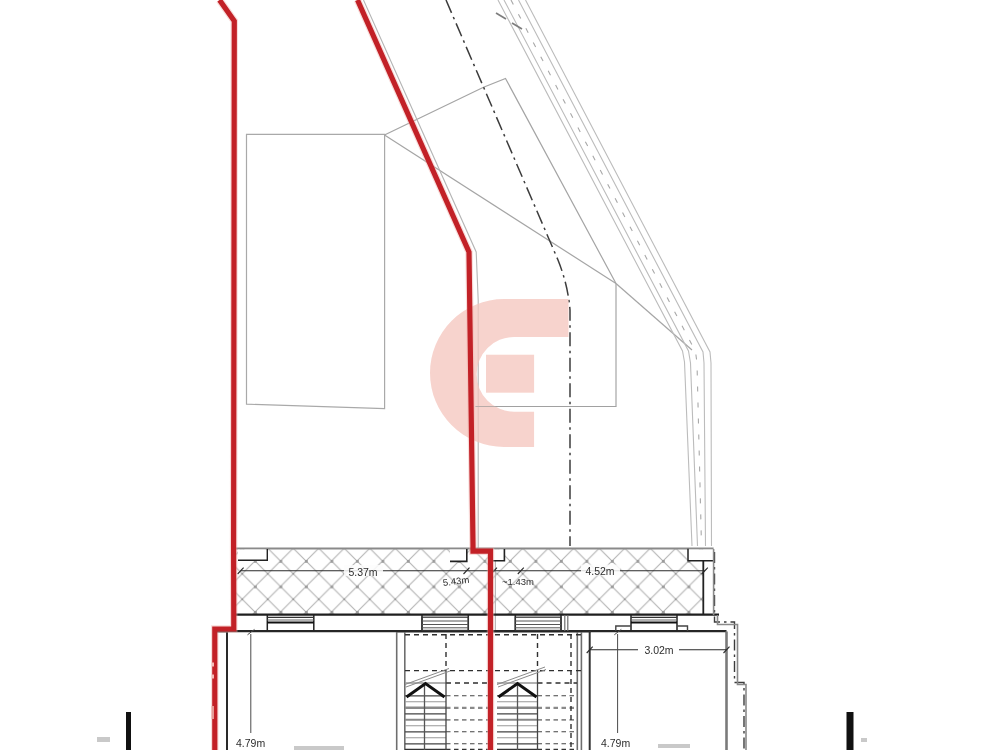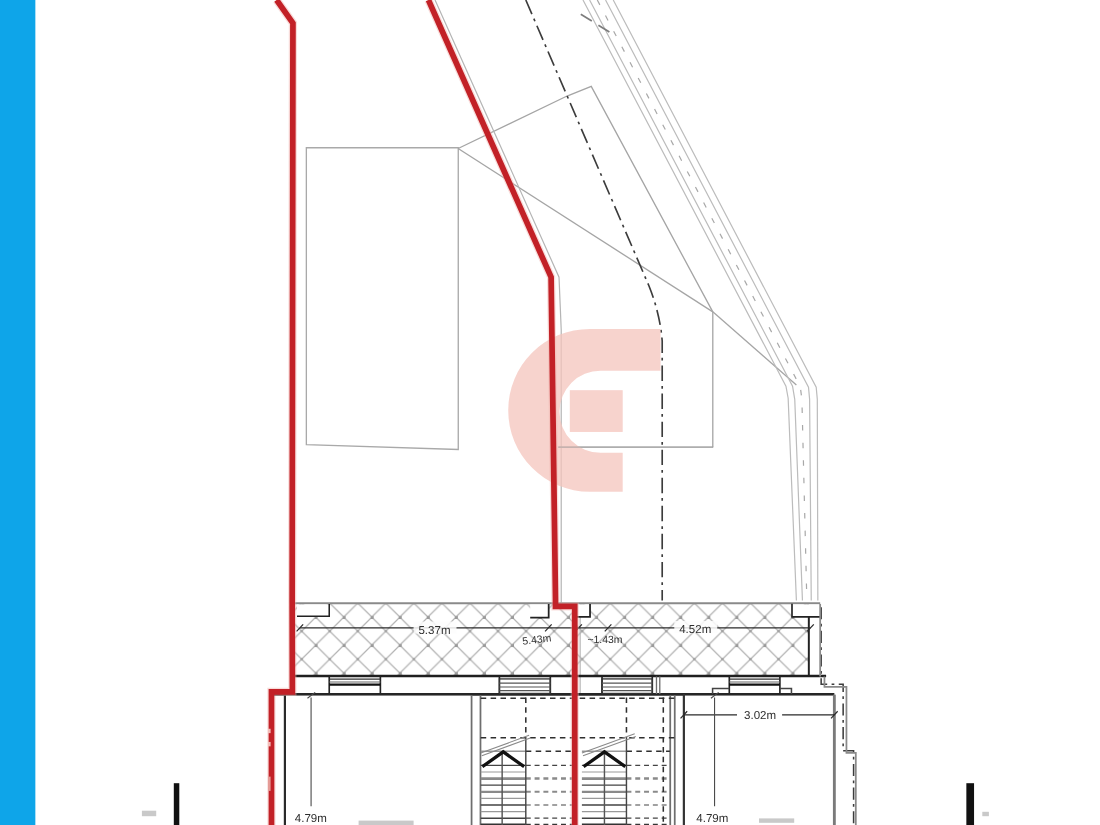--- a/index.html
+++ b/index.html
@@ -1,17 +1,17 @@
 <!DOCTYPE html>
 <html><head>
 <meta charset="utf-8">
 <style>
 html,body{margin:0;padding:0;background:#ffffff;}
-#page{width:969px;height:750px;position:relative;overflow:hidden;background:#0ea5e9;
- font-family:"Liberation Sans",sans-serif;padding-left:32px;}
+#page{width:969px;height:750px;position:relative;overflow:hidden;background:#0f766e;
+ font-family:"Liberation Sans",sans-serif;}
 svg{display:block;}
 </style>
 </head>
 <body>
 <div id="page">
 <svg width="1000" height="750" viewBox="0 0 1000 750" xmlns="http://www.w3.org/2000/svg">
 <defs>
 <pattern id="xhatch" width="25.5" height="25.5" patternUnits="userSpaceOnUse">
   <path d="M-2,-2 L27.5,27.5 M27.5,-2 L-2,27.5" stroke="#b2b2b2" stroke-width="1.1" fill="none"></path>
   <rect x="11.75" y="11.75" width="2" height="2" fill="#9a9a9a"></rect>

